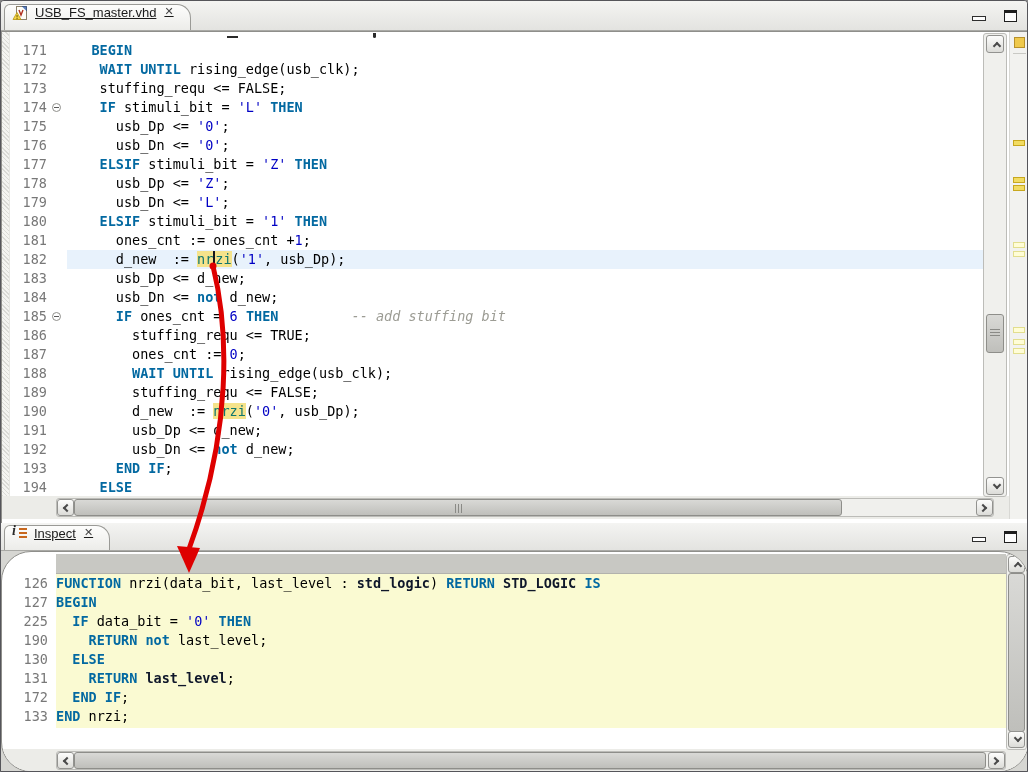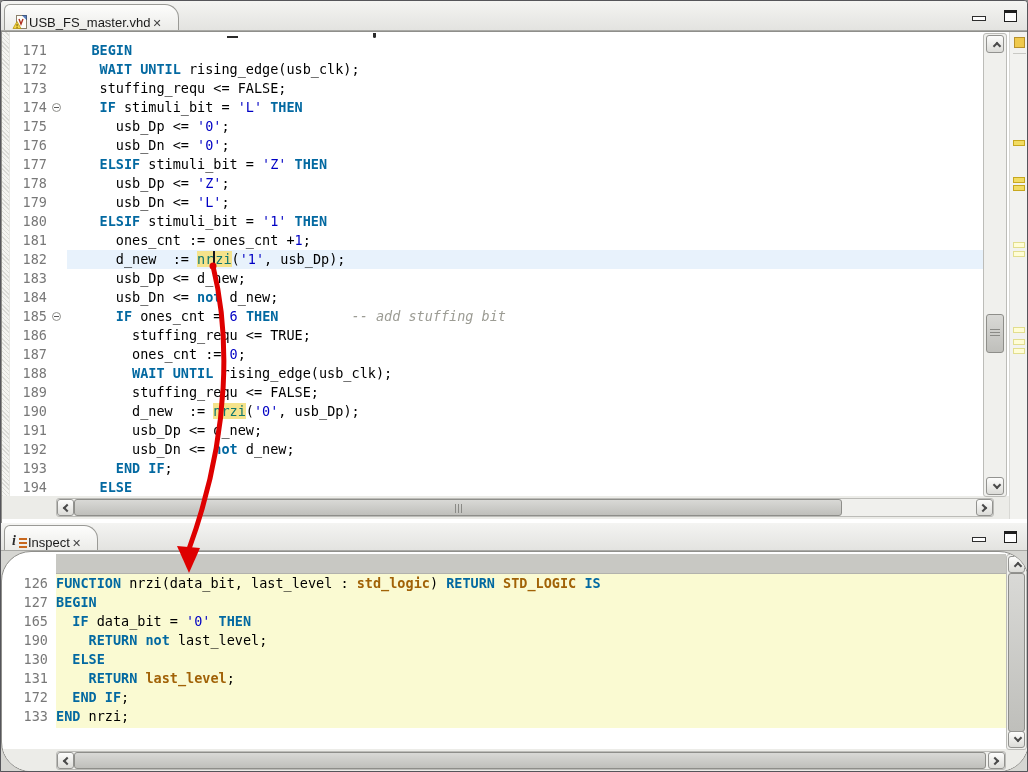--- a/index.html
+++ b/index.html
@@ -7,45 +7,45 @@
   #window {
     position:relative; width:1028px; height:772px;
     background:#D6D6D2; overflow:hidden;
     border:1px solid #55555A; border-radius:4px 4px 0 0;
     font-family:"Liberation Sans", sans-serif;
   }
   
   .tabbar { position:absolute; left:0; right:0; background:linear-gradient(#F4F4F2,#E3E3E0); }
   .tab {
     position:absolute; left:3px; bottom:0; height:26px;
-    display:flex; align-items:flex-end; 
+    display:flex; align-items:flex-start; gap:6px;
     padding:0 16px 0 7px;
     background:linear-gradient(#FDFDFC,#ECECE9);
     border:1px solid #9A9A96; border-bottom:none;
     border-radius:6px 14px 0 0;
-    font-size:13px; color:#1A1A1A;
+    font-size:13px; color:#1A1A1A;text-decoration:underline;
   }
   .tab-close { font-size:11px; color:#444; margin-left:2px; cursor:pointer; }
   .winbtns { position:absolute; right:12px; top:7px; display:flex; gap:18px; align-items:center; height:16px; }
   .btn-min { width:14px; height:5px; border:1px solid #2E2E2E; background:#FDFDFD; margin-top:4px; }
   .btn-max { width:13px; height:12px; border:1px solid #1E1E1E; border-top-width:3px; background:#FDFDFD; }
   .body {
     position:absolute; left:0; right:0; background:#FFF;
     border:1px solid #8F8F8B; overflow:hidden;
   }
   
   .mono { font-family:"DejaVu Sans Mono", monospace; font-size:13.5px; line-height:19px; white-space:pre; }
   .ln-col { position:absolute; text-align:right; color:#787878; }
   .ln-num { height:19px; }
   .code-line { height:19px; position:relative; }
   .code-line.current { background:#E8F2FC; }
   .sg-p { color:#000; }
   .sg-k { color:#0369a1; font-weight:bold; }
   .sg-l { color:#0000C4; }
-  .sg-t { color:#a16207; font-weight:bold; }
+  .sg-t { color:#0f172a; font-weight:bold; }
   .sg-c { color:#9C9C94; font-style:italic; }
   .sg-y { background:#F5E38B; color:#0f766e; }
   .caret { display:inline-block; width:0; border-left:2px solid #16161C; height:16px; vertical-align:-3px; }
   .fold {
     position:absolute; width:9px; height:9px; left:5px;
     border:1px solid #90908C; border-radius:50%; background:#FFF;
   }
   .fold::before { content:""; position:absolute; left:1px; right:1px; top:3px; height:1px; background:#5A5A5A; }
   .hatch {
     position:absolute; left:0; top:0; width:8px;
@@ -205,21 +205,21 @@
       <div class="winbtns" style="top:6px;">
         <span class="btn-min" title="Minimize"></span>
         <span class="btn-max" title="Maximize"></span>
       </div>
     </div>
 
     <div class="body" id="inspect-body">
       <div id="inspect-header" class="mono">
         
       </div>
-      <div class="ln-col mono" id="inspect-gutter"><div class="ln-num">126</div><div class="ln-num">127</div><div class="ln-num">165</div><div class="ln-num">190</div><div class="ln-num">130</div><div class="ln-num">131</div><div class="ln-num">172</div><div class="ln-num">133</div></div>
+      <div class="ln-col mono" id="inspect-gutter"><div class="ln-num">126</div><div class="ln-num">127</div><div class="ln-num">225</div><div class="ln-num">190</div><div class="ln-num">130</div><div class="ln-num">131</div><div class="ln-num">172</div><div class="ln-num">133</div></div>
       <div class="mono" id="inspect-code"><div class="code-line"><span class="sg-k">FUNCTION</span><span class="sg-p"> nrzi(data_bit, last_level : </span><span class="sg-t">std_logic</span><span class="sg-p">) </span><span class="sg-k">RETURN</span><span class="sg-p"> </span><span class="sg-t">STD_LOGIC</span><span class="sg-p"> </span><span class="sg-k">IS</span></div><div class="code-line"><span class="sg-k">BEGIN</span></div><div class="code-line"><span class="sg-p">  </span><span class="sg-k">IF</span><span class="sg-p"> data_bit = </span><span class="sg-l">'0'</span><span class="sg-p"> </span><span class="sg-k">THEN</span></div><div class="code-line"><span class="sg-p">    </span><span class="sg-k">RETURN</span><span class="sg-p"> </span><span class="sg-k">not</span><span class="sg-p"> last_level;</span></div><div class="code-line"><span class="sg-p">  </span><span class="sg-k">ELSE</span></div><div class="code-line"><span class="sg-p">    </span><span class="sg-k">RETURN</span><span class="sg-p"> </span><span class="sg-t">last_level</span><span class="sg-p">;</span></div><div class="code-line"><span class="sg-p">  </span><span class="sg-k">END</span><span class="sg-p"> </span><span class="sg-k">IF</span><span class="sg-p">;</span></div><div class="code-line"><span class="sg-k">END</span><span class="sg-p"> nrzi;</span></div></div>
 
       <div id="inspect-bottom-strip"></div>
 
       <div class="sb-track" style="left:54px;top:199px;width:950px;height:19px;">
         <div class="sb-btn" style="left:0;top:0;width:17px;height:17px;">
             <i class="chev left"></i>
           </div>
         <div class="sb-thumb" style="left:17px;top:0;width:912px;height:17px;"></div>
         <div class="sb-btn" style="right:0;top:0;width:17px;height:17px;">

